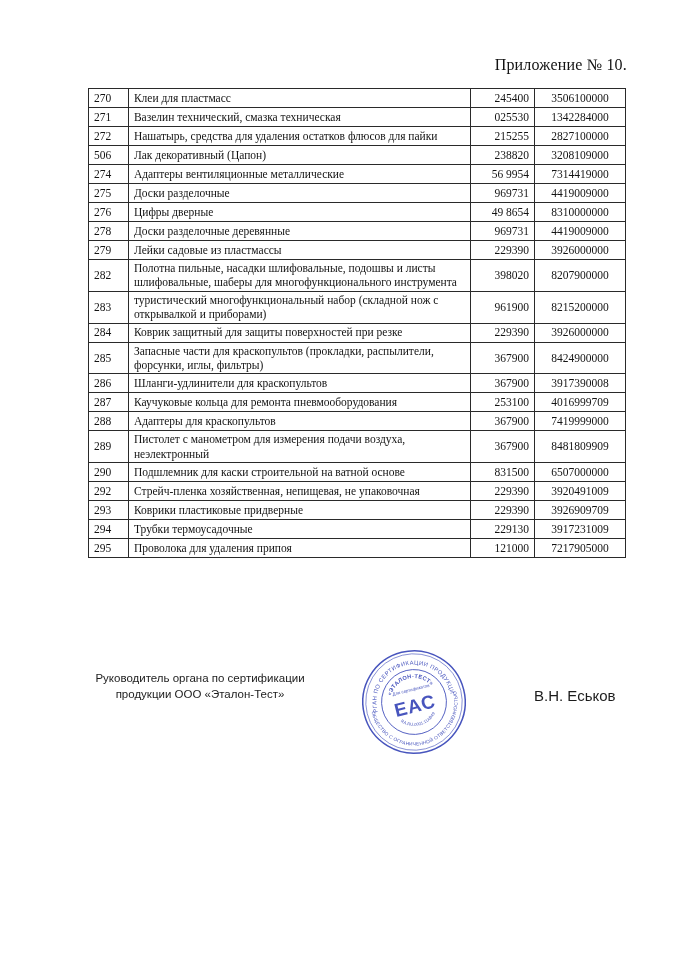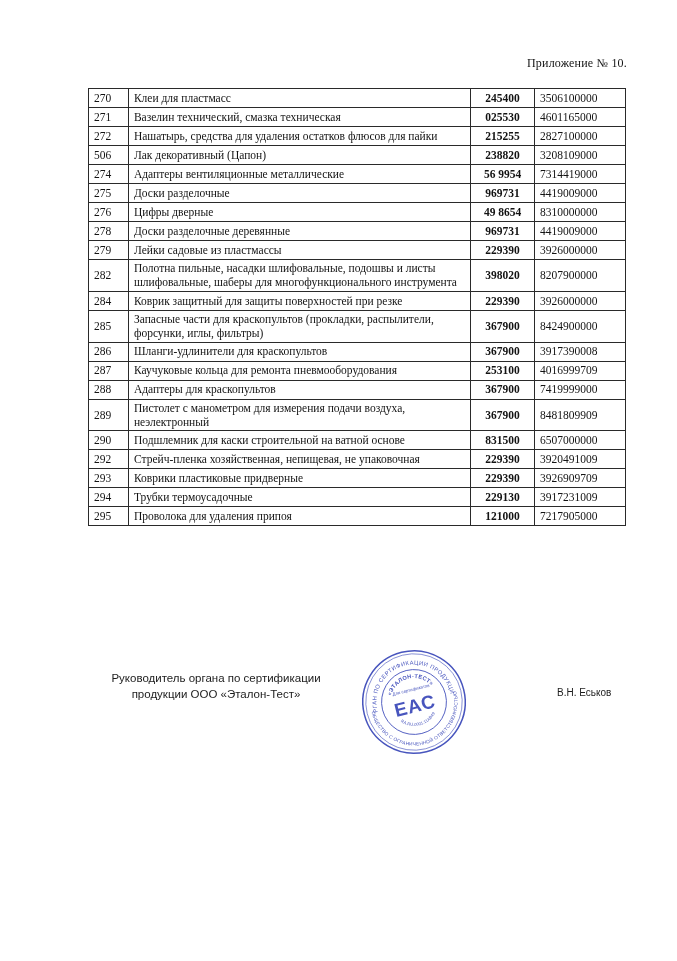--- a/index.html
+++ b/index.html
@@ -3,44 +3,44 @@
 <meta charset="utf-8">
 <style>
   * { margin:0; padding:0; box-sizing:border-box; }
   html,body { background:#ffffff; }
   body {
     width:677px; height:961px; position:relative; overflow:hidden;
     font-family:"Liberation Serif", serif; color:#131313;
   }
   .appendix {
     position:absolute; top:56px; right:50px;
-    font-size:12px; letter-spacing:0.2px;
+    font-size:16px; letter-spacing:0.2px;
   }
   .doc-table {
     position:absolute; top:88px; left:88px; width:538px;
     border-collapse:collapse; font-size:11.5px;
   }
   .doc-table tr { height:19px; }
   .doc-table td {
     border:1px solid #2a2a2a; padding:1px 5px; line-height:1.25;
     vertical-align:middle;
   }
   td.c-num  { width:40px;  padding-left:5px; }
   td.c-name { width:343px;margin-left:20px; }
-  td.c-okp  { width:64px;  text-align:center;font-weight:bold; }
-  td.c-hs   { width:91px;  }
+  td.c-okp  { width:64px;  text-align:right; }
+  td.c-hs   { width:91px;  text-align:center; }
 
   .sig-role {
-    position:absolute; top:671px; left:96px; width:240px;
+    position:absolute; top:671px; left:80px; width:240px;
     text-align:center; font-family:"Liberation Sans", sans-serif;
     font-size:11.5px; line-height:1.35; color:#1c1c1c;
   }
   .sig-name {
     position:absolute; top:687px; left:534px;
-    font-family:"Liberation Sans", sans-serif; font-size:10px; color:#1c1c1c;margin-left:23px;
+    font-family:"Liberation Sans", sans-serif; font-size:15px; color:#1c1c1c;
   }
   .stamp {
     position:absolute; top:638px; left:350px; width:128px; height:128px;
     transform:rotate(-14deg); opacity:0.88;
   }
   .stamp text { font-family:"Liberation Sans", sans-serif; fill:#2f3eb5; }
   .stamp .ring { stroke:#2f3eb5; fill:none; }
   .stamp .eac {
     font-size:22px; font-weight:bold; letter-spacing:1px; fill:#2f3eb5;
   }
@@ -58,21 +58,21 @@
       <tr>
         <td class="c-num">270</td>
         <td class="c-name">Клеи для пластмасс</td>
         <td class="c-okp">245400</td>
         <td class="c-hs">3506100000</td>
       </tr>
       <tr>
         <td class="c-num">271</td>
         <td class="c-name">Вазелин технический, смазка техническая</td>
         <td class="c-okp">025530</td>
-        <td class="c-hs">4601165000</td>
+        <td class="c-hs">1342284000</td>
       </tr>
       <tr>
         <td class="c-num">272</td>
         <td class="c-name">Нашатырь, средства для удаления остатков флюсов для пайки</td>
         <td class="c-okp">215255</td>
         <td class="c-hs">2827100000</td>
       </tr>
       <tr>
         <td class="c-num">506</td>
         <td class="c-name">Лак декоративный (Цапон)</td>
@@ -107,20 +107,26 @@
         <td class="c-num">279</td>
         <td class="c-name">Лейки садовые из пластмассы</td>
         <td class="c-okp">229390</td>
         <td class="c-hs">3926000000</td>
       </tr>
       <tr>
         <td class="c-num">282</td>
         <td class="c-name">Полотна пильные, насадки шлифовальные, подошвы и листы шлифовальные, шаберы для многофункционального инструмента</td>
         <td class="c-okp">398020</td>
         <td class="c-hs">8207900000</td>
+      </tr>
+      <tr>
+        <td class="c-num">283</td>
+        <td class="c-name">туристический многофункциональный набор (складной нож с открывалкой и приборами)</td>
+        <td class="c-okp">961900</td>
+        <td class="c-hs">8215200000</td>
       </tr>
       <tr>
         <td class="c-num">284</td>
         <td class="c-name">Коврик защитный для защиты поверхностей при резке</td>
         <td class="c-okp">229390</td>
         <td class="c-hs">3926000000</td>
       </tr>
       <tr>
         <td class="c-num">285</td>
         <td class="c-name">Запасные части для краскопультов (прокладки, распылители, форсунки, иглы, фильтры)</td>

